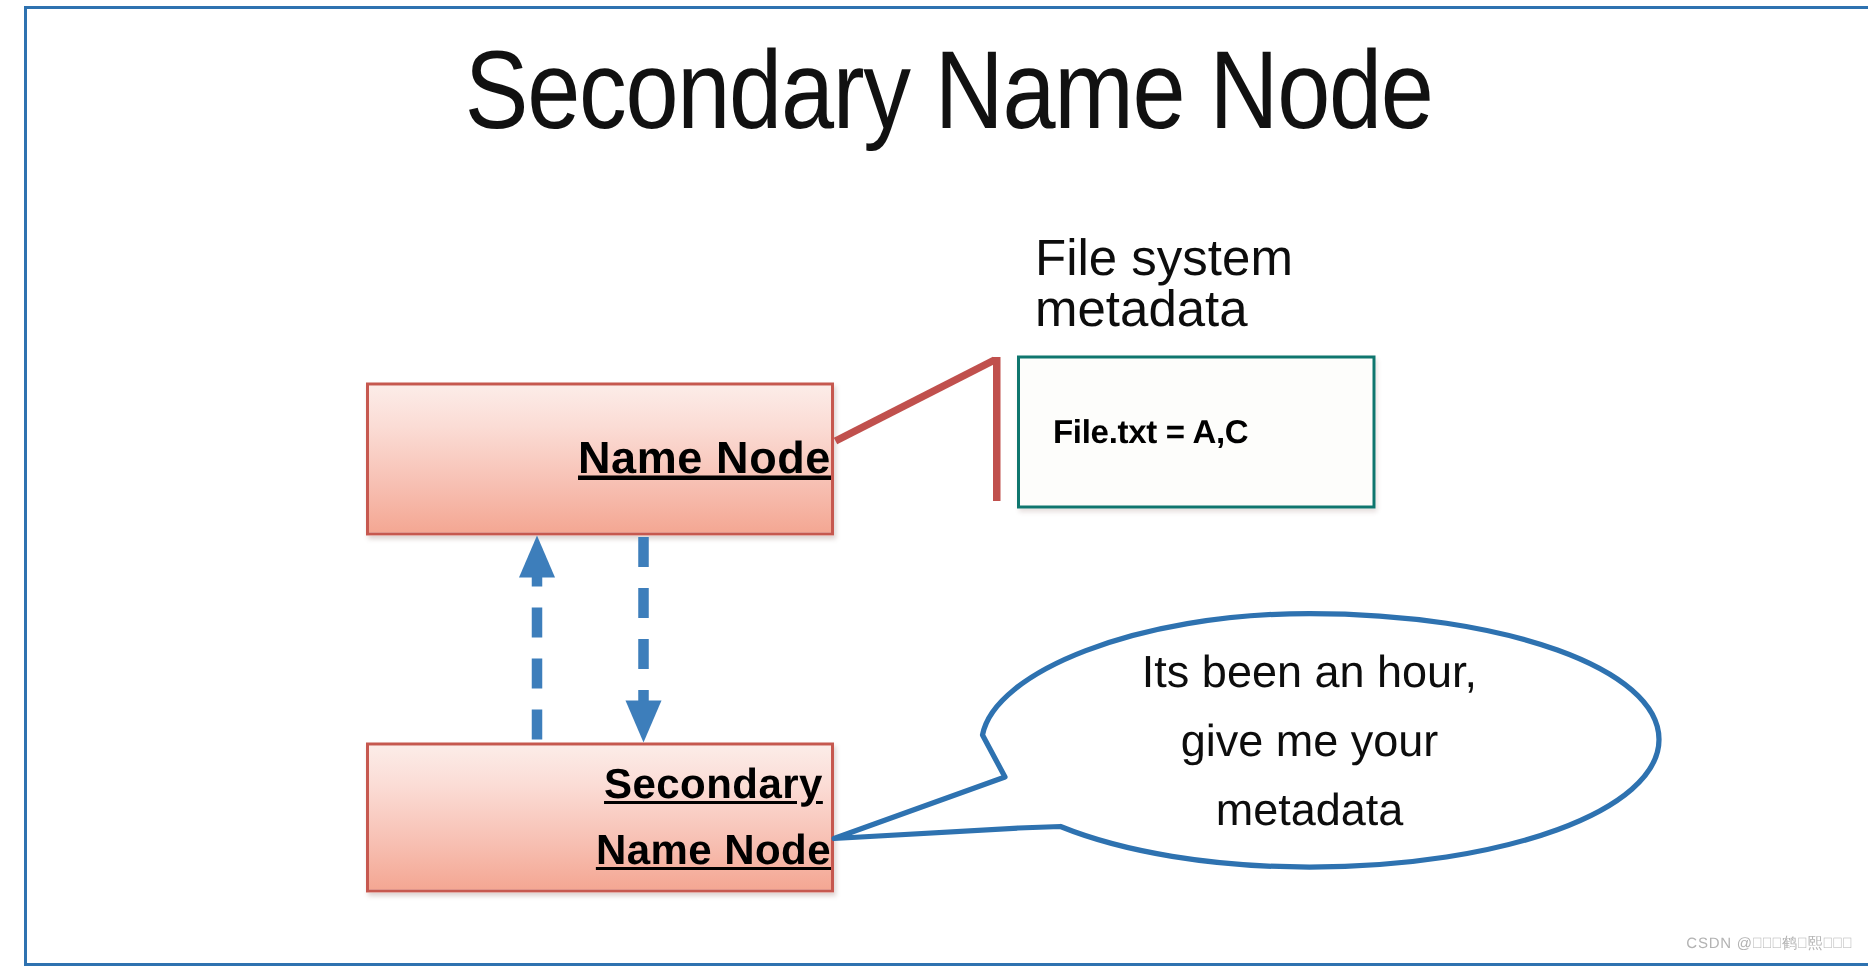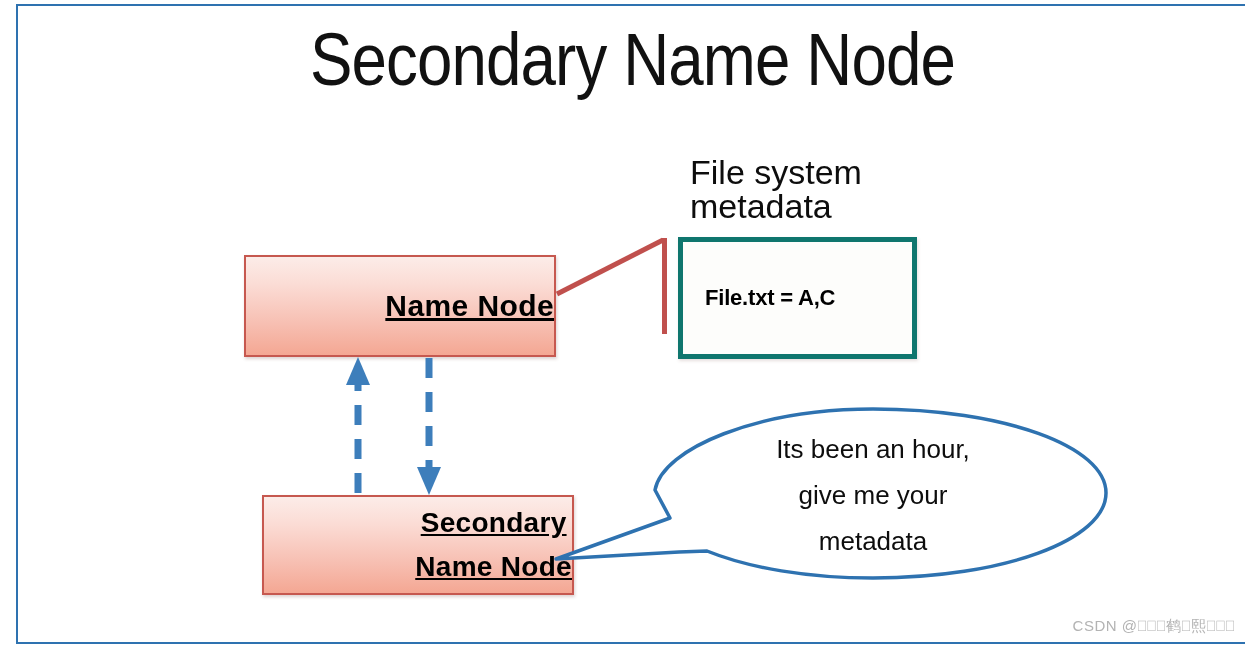--- a/index.html
+++ b/index.html
@@ -67,21 +67,20 @@
     letter-spacing: 0.4px;
   }
   #secondary-node-box {
     left: 226px;
     top: 489px;
     width: 312px;
     height: 100px;
     font-size: 28px;
     line-height: 44px;
     letter-spacing: 0.3px;
-    margin-left: 18px;
   }
   .node-label-multiline {
     white-space: pre-line;
   }
 
   
   #metadata-caption {
     position: absolute;
     left: 672px;
     top: 149px;
@@ -92,23 +91,23 @@
     white-space: pre-line;
     font-weight: 400;
   }
 
   
   #metadata-box {
     position: absolute;
     left: 660px;
     top: 231px;
     width: 239px;
-    height: 122px;
+    height: 102px;
     box-sizing: border-box;
-    border: 5px solid #0f766e;
+    border: 2px solid #0f766e;
     background: #fdfdfb;
     display: flex;
     align-items: center;
     box-shadow: 1px 2px 3px rgba(120,80,70,0.18);
   }
   #metadata-value {
     font-size: 22px;
     font-weight: bold;
     color: #000000;
     padding-left: 22px;
@@ -136,32 +135,32 @@
     pointer-events: none;
   }
 
   
   #bubble-text {
     position: absolute;
     left: 690px;
     top: 420px;
     width: 330px;
     text-align: center;
-    font-size: 26px;
+    font-size: 30px;
     line-height: 46px;
     color: #0d0d0d;
     white-space: pre-line;
   }
 
   
   #watermark {
     position: absolute;
     right: 12px;
     bottom: 6px;
-    font-size: 15px;
+    font-size: 10px;
     color: #b3b3b3;
     letter-spacing: 0.5px;
     white-space: nowrap;
   }
 </style>
 </head>
 <body>
 
 <div id="slide">
 

